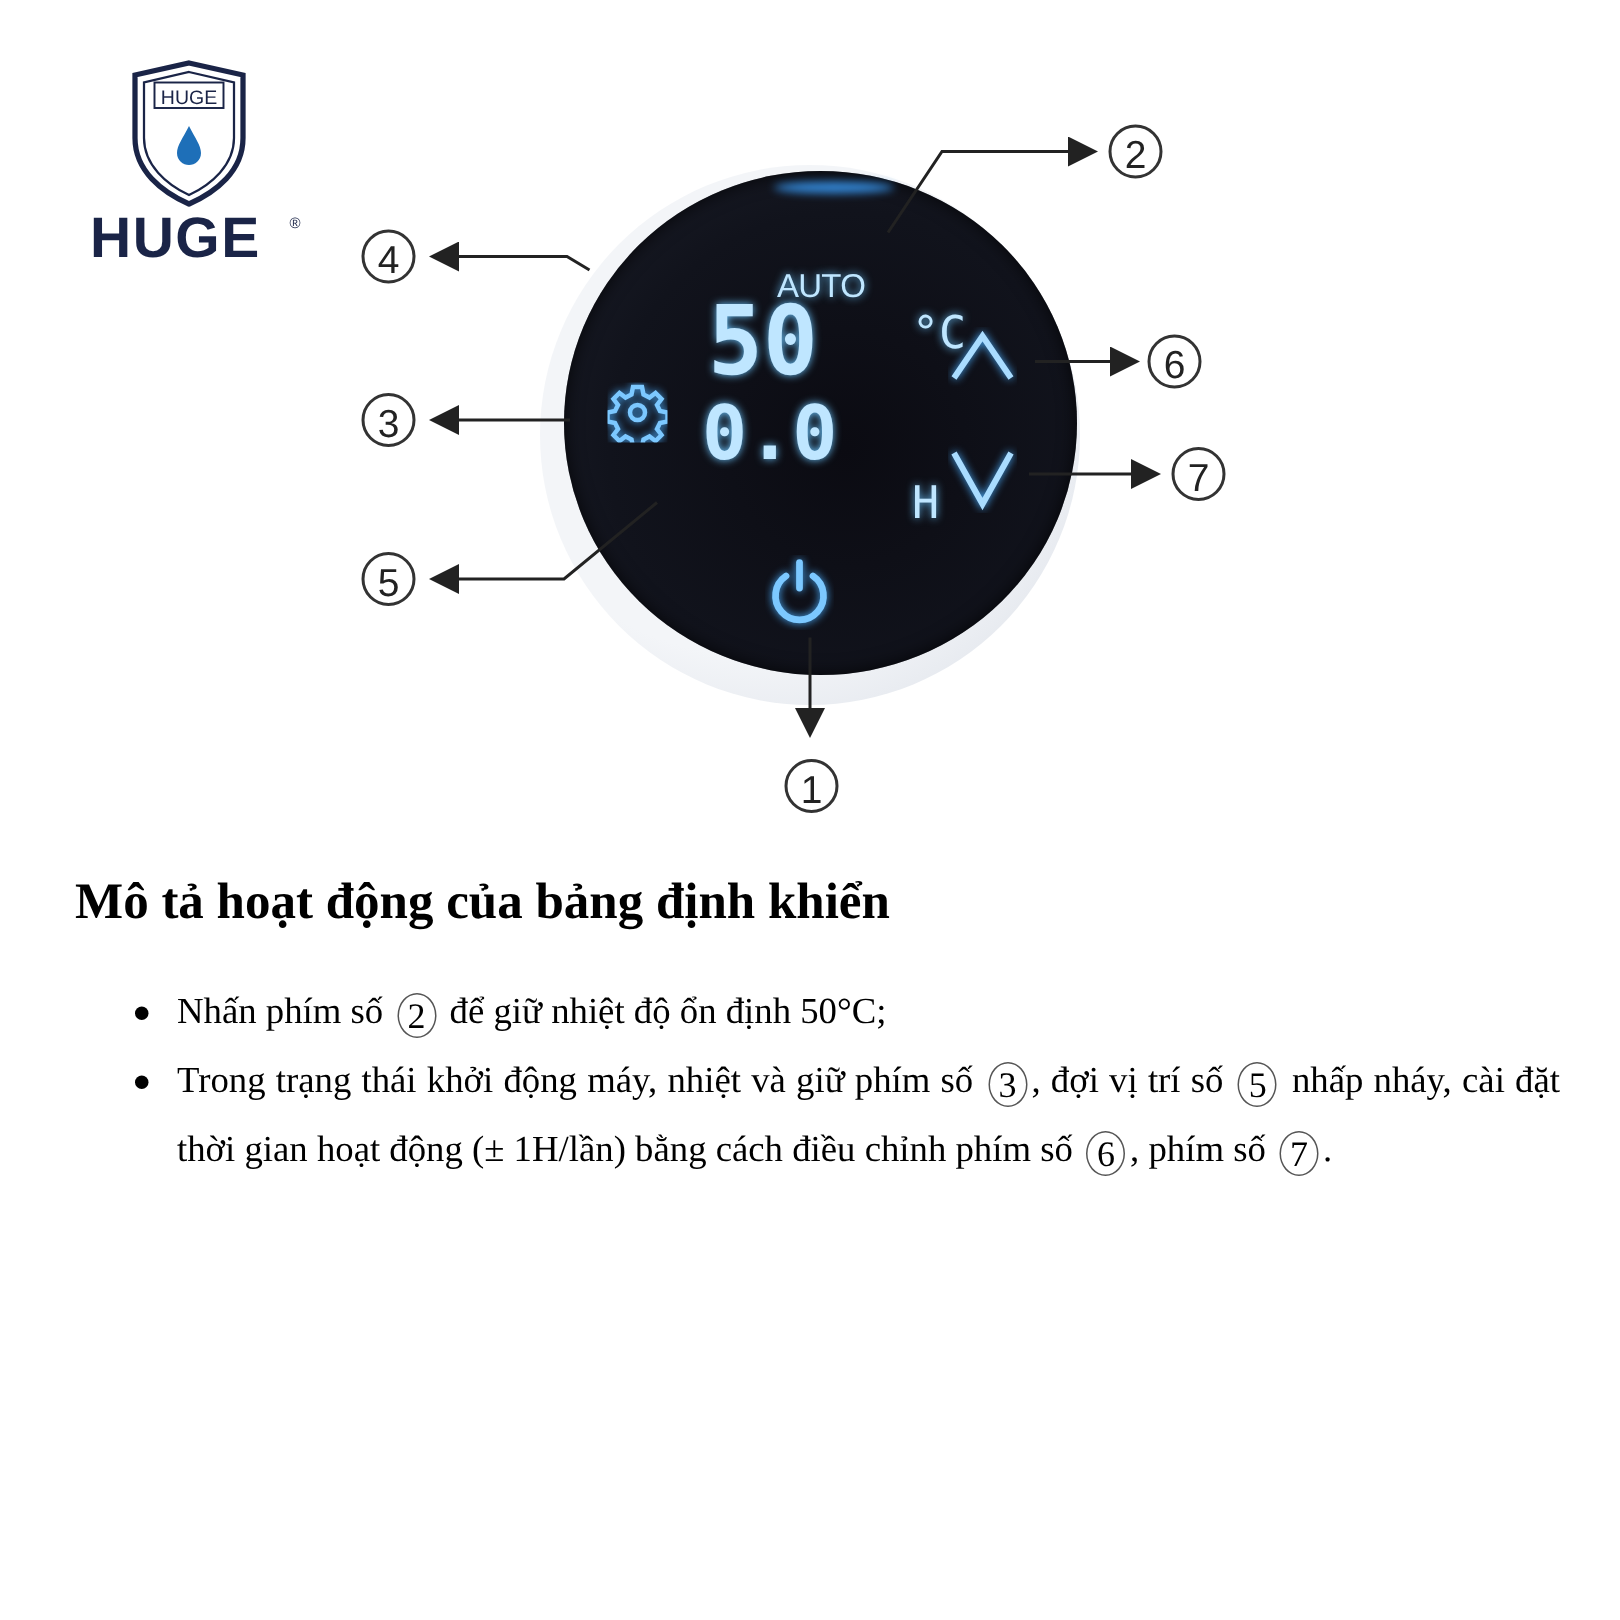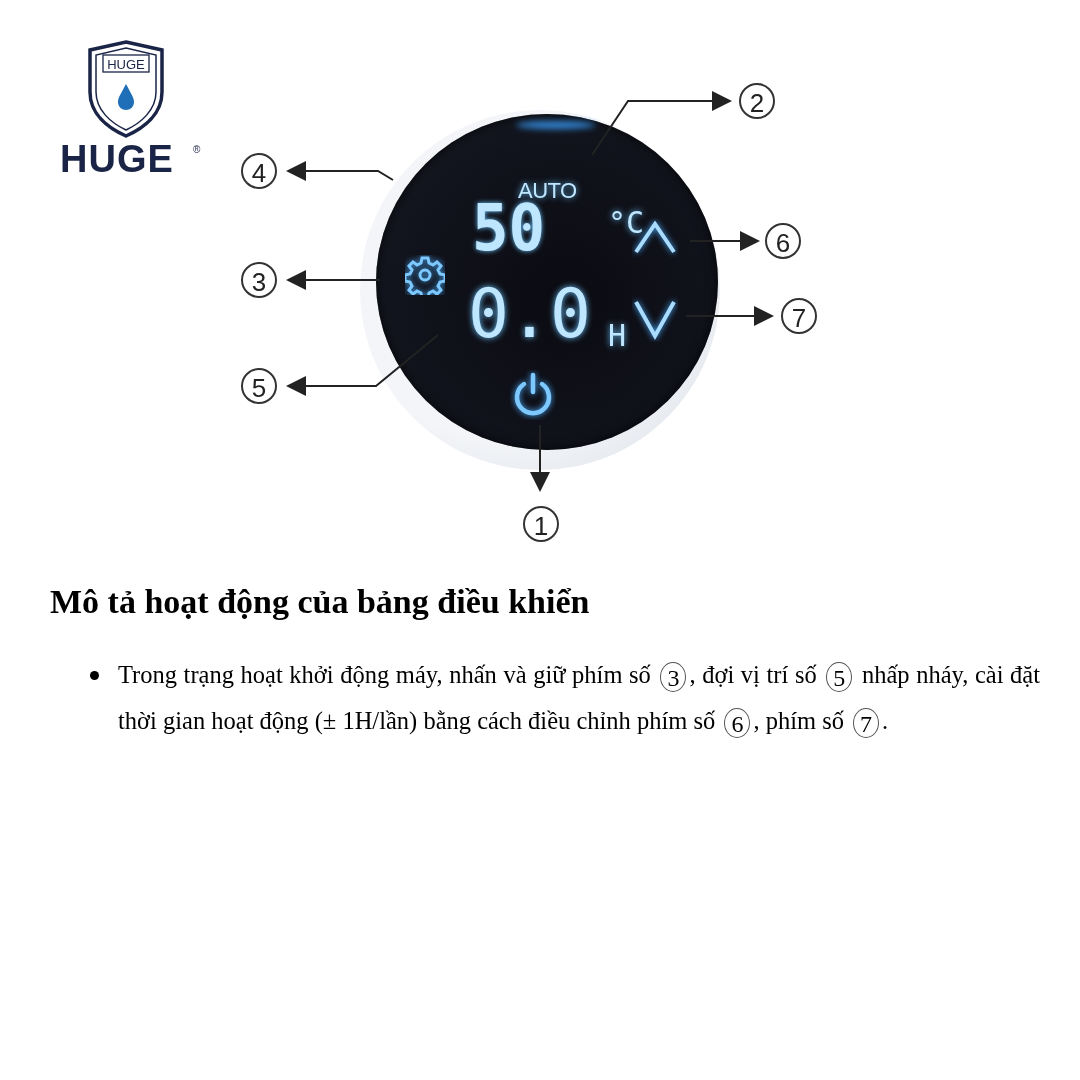--- a/index.html
+++ b/index.html
@@ -7,21 +7,21 @@
   .logo { position:absolute; left:60px; top:40px; width:150px; height:130px; }
   .logo-word { position:absolute; left:0; top:100px; font-family:"Liberation Sans", sans-serif; font-weight:900; font-size:38px; letter-spacing:1px; color:#1a2447; line-height:1; }
   .logo-reg { position:absolute; left:133px; top:104px; font-family:"Liberation Sans", sans-serif; font-size:10px; color:#1a2447; }
   .device-outer { position:absolute; left:360px; top:110px; width:360px; height:360px; border-radius:50%; background:radial-gradient(circle at 40% 40%, #f3f5f8 60%, #d6dbe4 100%); }
   .device-face { position:absolute; left:376px; top:114px; width:342px; height:336px; border-radius:50%; background:radial-gradient(circle at 55% 55%, #0b0b12 0%, #11131c 60%, #1c1f2a 100%); box-shadow: inset 0 0 12px rgba(0,0,0,0.8); overflow:hidden; }
   .glow-top { position:absolute; left:516px; top:121px; width:80px; height:8px; border-radius:50%; background:#3aa0ff; filter:blur(3px); opacity:0.8; }
   .lcd { position:absolute; color:#bfe6ff; text-shadow:0 0 6px #6cc6ff; font-family:"DejaVu Sans Mono", monospace; }
   .auto { left:518px; top:150px; font-family:"Liberation Sans", sans-serif; font-size:22px; letter-spacing:-0.5px;margin-top:28px; }
   .temp { left:472px; top:196px; font-size:64px; font-weight:bold; line-height:1; transform:scaleX(0.95); transform-origin:left; }
   .temp-unit { left:608px; top:205px; font-size:30px; }
-  .time { left:468px; top:280px; font-size:68px; font-weight:normal; line-height:1; }
+  .time { left:468px; top:264px; font-size:50px; font-weight:bold; line-height:1; }
   .time-unit { left:608px; top:318px; font-size:30px; }
   .icon-svg { position:absolute; }
   .callout-num { position:absolute; width:36px; height:36px; border:2px solid #333; border-radius:50%; font-family:"Liberation Sans", sans-serif; font-size:26px; text-align:center; line-height:36px; color:#222; box-sizing:border-box; }
   svg.lines { position:absolute; left:0; top:0; width:1080px; height:600px; pointer-events:none; }
   h2.title { position:absolute; left:50px; top:583px; margin:0; font-family:"Liberation Serif", serif; font-weight:bold; font-size:34px; color:#000; }
   ul.steps { position:absolute; left:90px; top:652px; width:950px; margin:0; padding:0; list-style:none; font-size:24.5px; line-height:46px; }
   ul.steps li { position:relative; padding-left:28px; text-align:justify; }
   ul.steps li::before { content:""; position:absolute; left:0; top:19px; width:9px; height:9px; border-radius:50%; background:#000; }
   .cnum { display:inline-block; width:26px; height:30px; border:1.3px solid #555; border-radius:50%; text-align:center; line-height:30px; font-size:24px; margin:0 3px; vertical-align:-3px; box-sizing:border-box; }
 </style>
@@ -90,19 +90,22 @@
 </svg>
 
 <span class="callout-num" style="left:739px;top:83px">2</span>
 <span class="callout-num" style="left:241px;top:153px">4</span>
 <span class="callout-num" style="left:241px;top:262px">3</span>
 <span class="callout-num" style="left:241px;top:368px">5</span>
 <span class="callout-num" style="left:523px;top:506px">1</span>
 <span class="callout-num" style="left:765px;top:223px">6</span>
 <span class="callout-num" style="left:781px;top:298px">7</span>
 
-<h2 class="title">Mô tả hoạt động của bảng điều khiển</h2>
+<h2 class="title">Mô tả hoạt động của bảng định khiển</h2>
 
 <ul class="steps">
   <li>
-    <span>Trong trạng hoạt khởi động máy, nhấn và giữ phím số </span><span class="cnum">3</span><span>, đợi vị trí số </span><span class="cnum">5</span><span> nhấp nháy, cài đặt thời gian hoạt động (± 1H/lần) bằng cách điều chỉnh phím số </span><span class="cnum">6</span><span>, phím số </span><span class="cnum">7</span><span>.</span>
+    <span>Nhấn phím số </span><span class="cnum">2</span><span> để giữ nhiệt độ ổn định 50°C;</span>
+  </li>
+  <li>
+    <span>Trong trạng thái khởi động máy, nhiệt và giữ phím số </span><span class="cnum">3</span><span>, đợi vị trí số </span><span class="cnum">5</span><span> nhấp nháy, cài đặt thời gian hoạt động (± 1H/lần) bằng cách điều chỉnh phím số </span><span class="cnum">6</span><span>, phím số </span><span class="cnum">7</span><span>.</span>
   </li>
 </ul>
 
 </body></html>

